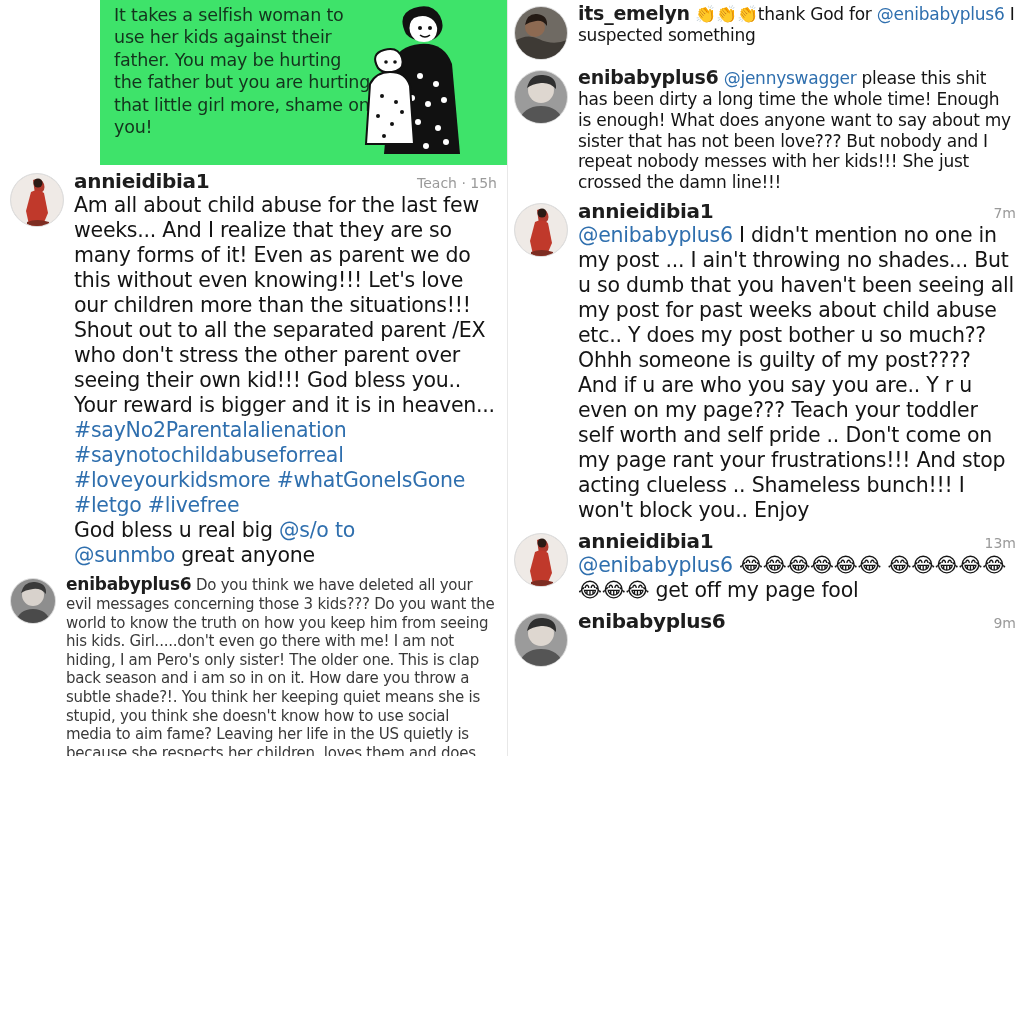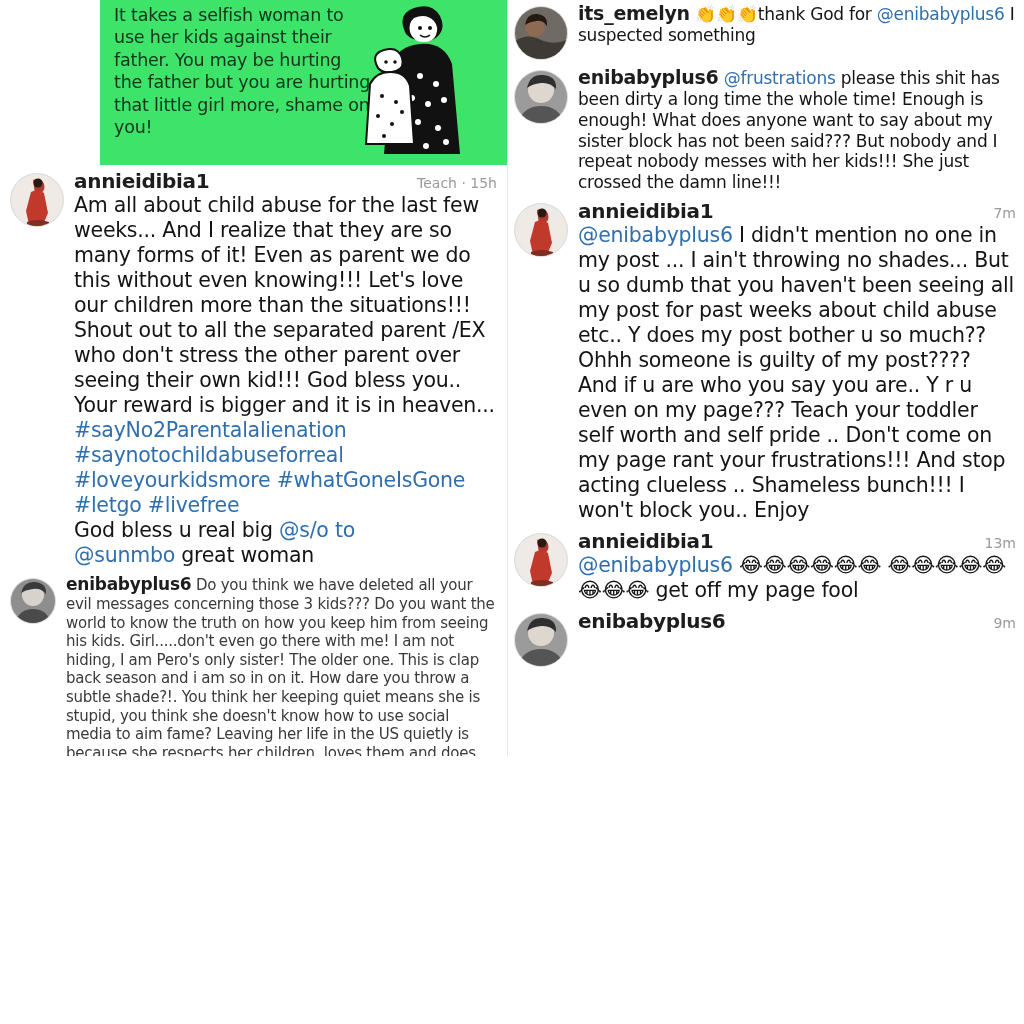--- a/index.html
+++ b/index.html
@@ -207,21 +207,21 @@
         </svg>
       </div>
       <div class="bubble">
         <div class="namerow">
           <span class="uname">annieidibia1</span>
           <span class="meta">Teach · 15h</span>
         </div>
         <div class="body lg">
           <span>Am all about child abuse for the last few weeks... And I realize that they are so many forms of it! Even as parent we do this without even knowing!!! Let's love our children more than the situations!!! Shout out to all the separated  parent /EX who don't stress the other parent over seeing their own kid!!! God bless you.. Your reward is bigger and it is in heaven... </span><span class="tag">#sayNo2Parentalalienation #saynotochildabuseforreal #loveyourkidsmore #whatGoneIsGone #letgo #livefree</span><br>
           <span>God bless u real big </span><span class="tag">@s/o to</span><br>
-          <span class="tag">@sunmbo</span><span> great woman</span>
+          <span class="tag">@sunmbo</span><span> great anyone</span>
         </div>
       </div>
     </div>
 
     <div class="cmt">
       <div class="avatar">
         <svg viewBox="0 0 44 44" xmlns="http://www.w3.org/2000/svg">
           <rect width="44" height="44" fill="#8e8e8e"></rect>
           <circle cx="22" cy="16" r="11" fill="#d8d2cc"></circle>
           <path d="M10 14 q3 -12 14 -11 q12 1 11 12 q-5 -6 -13 -5 q-8 1 -12 4z" fill="#3a3a3a"></path>
@@ -261,21 +261,21 @@
         <svg viewBox="0 0 52 52" xmlns="http://www.w3.org/2000/svg">
           <rect width="52" height="52" fill="#9b9b9b"></rect>
           <circle cx="26" cy="19" r="13" fill="#ded7d0"></circle>
           <path d="M12 17 q3 -14 16 -13 q14 1 13 14 q-6 -7 -15 -6 q-9 1 -14 5z" fill="#2f2f2f"></path>
           <path d="M3 52 q5 -17 23 -17 q18 0 23 17z" fill="#555"></path>
         </svg>
       </div>
       <div class="bubble">
         <div class="body md">
           <span class="inline-name" style="font-size:19px">enibabyplus6</span>
-          <span class="tag">@frustrations</span><span> please this shit has been dirty a long time the whole time! Enough is enough! What does anyone want to say about my sister block has not been said??? But nobody and I repeat nobody messes with her kids!!! She just crossed the damn line!!!</span>
+          <span class="tag">@jennyswagger</span><span> please this shit has been dirty a long time the whole time! Enough is enough! What does anyone want to say about my sister that has not been love??? But nobody and I repeat nobody messes with her kids!!! She just crossed the damn line!!!</span>
         </div>
       </div>
     </div>
 
     <div class="cmt r-cmt">
       <div class="avatar big">
         <svg viewBox="0 0 52 52" xmlns="http://www.w3.org/2000/svg">
           <rect width="52" height="52" fill="#efeae6"></rect>
           <path d="M22 6 q8 -3 11 4 q2 7 -4 9 l-5 1z" fill="#b03a2e"></path>
           <path d="M20 18 q7 -4 13 1 l4 20 -6 14 -12 2 -4 -18z" fill="#c0392b"></path>

